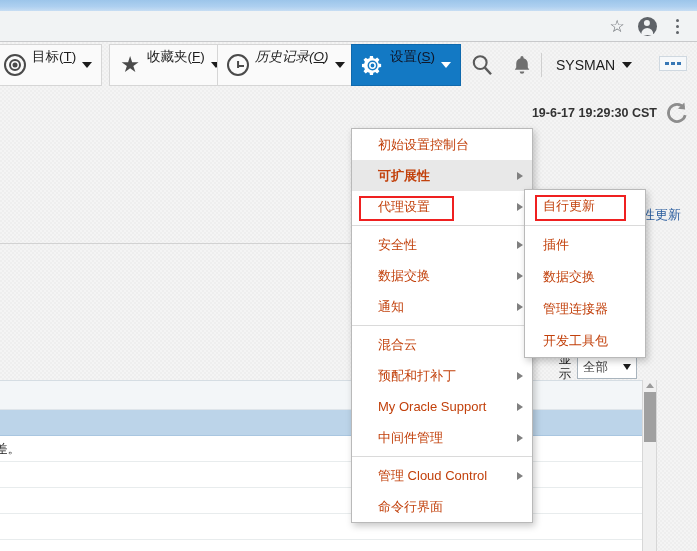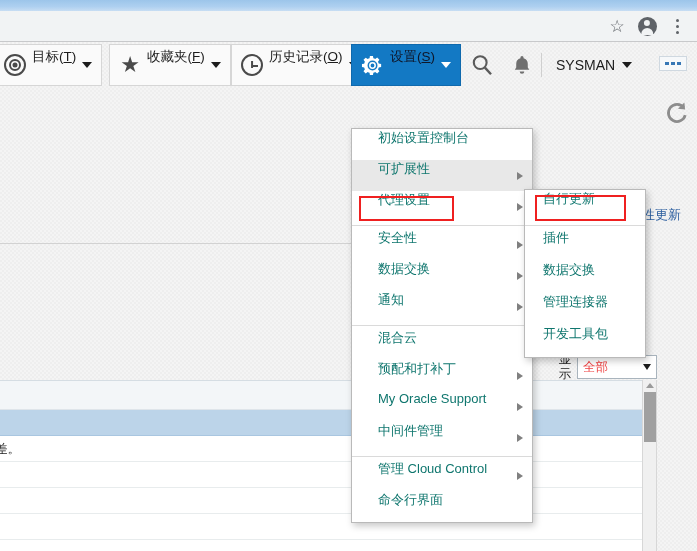--- a/index.html
+++ b/index.html
@@ -182,25 +182,25 @@
 
   .show-filter {
     position: absolute; left: 558px; top: 310px;
     display: flex; align-items: center; gap: 5px;
   }
   .show-label {
     font-size: 12.5px; color: #1c1c1c;
     width: 14px; line-height: 15px; text-align: center;
   }
   .show-select {
-    width: 80px; height: 24px;
+    width: 60px; height: 24px;
     background: #ffffff; border: 1px solid #a9b4bd;
     display: flex; align-items: center; justify-content: space-between;
     padding: 0 5px;
-    font-size: 12.5px; color: #ef4444;
+    font-size: 12.5px; color: #404040;
   }
   .sel-caret {
     width: 0; height: 0;
     border-left: 4.5px solid transparent;
     border-right: 4.5px solid transparent;
     border-top: 6px solid #1c1c1c;
   }
 
   
   .bg-table {
@@ -245,28 +245,28 @@
     background: #ffffff;
     border: 1px solid #b9b9b9;
     box-shadow: 2px 3px 7px rgba(0,0,0,0.22);
   }
   #settings-menu { left: 351px; top: 86px; width: 182px; }
   #ext-submenu   { left: 524px; top: 147px; width: 122px; }
 
   .menu-item {
     position: relative;
     height: 31px;
-    display: flex; align-items: flex-start;
+    display: flex; align-items: center;
     padding-left: 26px; padding-right: 14px;
-    font-size: 13px; color: #0f766e;
+    font-size: 13px; color: #c2410c;
     white-space: nowrap;
     cursor: default;
   }
   #ext-submenu .menu-item { padding-left: 18px; height: 32px; }
-  .menu-item.hl { background: #e8e8e8; }
+  .menu-item.hl { background: #e8e8e8; font-weight: bold; }
   .menu-item .arrow {
     position: absolute; right: 9px; top: 50%; transform: translateY(-50%);
     width: 0; height: 0;
     border-top: 4.5px solid transparent;
     border-bottom: 4.5px solid transparent;
     border-left: 6px solid #808080;
   }
   .menu-div { height: 1px; background: #dadada; margin: 3px 0; }
 
   .redbox {
@@ -295,20 +295,21 @@
       <span class="kebab">
           <i></i>
           <i></i>
           <i></i>
         </span>
     </div>
   </div>
 
   <div class="page-body">
 
+    <div class="ts-line">19-6-17 19:29:30 CST</div>
     <div class="ic-refresh">
       <svg viewBox="0 0 24 24" width="25" height="25" aria-hidden="true">
         <path d="M19 7.5 A8.2 8.2 0 1 0 20.4 14.6" fill="none" stroke="#8d8d8d" stroke-width="2.6"></path>
         <path d="M19.6 2.4 L20.2 9.2 L13.4 8.3 Z" fill="#8d8d8d"></path>
       </svg>
     </div>
 
     <div class="sep-rule"></div>
     <div class="bg-link">息性更新</div>
 
@@ -346,21 +347,21 @@
         <span class="lbl"><span>目标(</span><u>T</u><span>)</span></span>
         <span class="caret-down"></span>
       </div>
 
       <div class="em-menu-btn" style="left:109px;">
         <span class="ic-star">★</span>
         <span class="lbl"><span>收藏夹(</span><u>F</u><span>)</span></span>
         <span class="caret-down"></span>
       </div>
 
-      <div class="em-menu-btn" style="left:231px;">
+      <div class="em-menu-btn" style="left:217px;font-style:italic;">
         <span class="ic-clock"></span>
         <span class="lbl"><span>历史记录(</span><u>O</u><span>)</span></span>
         <span class="caret-down"></span>
       </div>
 
       <div class="em-menu-btn active" style="left:351px;">
         <span class="ic-gear">
           <svg viewBox="0 0 24 24" width="23" height="23" aria-hidden="true">
             <path fill="#ffffff" d="M12 8.4a3.6 3.6 0 1 0 0 7.2 3.6 3.6 0 0 0 0-7.2zm0 5.6a2 2 0 1 1 0-4 2 2 0 0 1 0 4z"></path>
             <path fill="#ffffff" d="M21 13.6v-3.2l-2.5-.4a6.9 6.9 0 0 0-.8-1.9l1.5-2.1-2.3-2.3-2.1 1.5a6.9 6.9 0 0 0-1.9-.8L12.5 2h-3.2l-.4 2.4a6.9 6.9 0 0 0-1.9.8L4.9 3.8 2.6 6.1 4.1 8.2a6.9 6.9 0 0 0-.8 1.9L1 10.4v3.2l2.3.4c.2.7.5 1.3.8 1.9L2.6 18l2.3 2.3 2.1-1.5c.6.4 1.2.6 1.9.8l.4 2.4h3.2l.4-2.4c.7-.2 1.3-.5 1.9-.8l2.1 1.5 2.3-2.3-1.5-2.1c.4-.6.6-1.2.8-1.9l2.5-.4zM12 17.2a5.2 5.2 0 1 1 0-10.4 5.2 5.2 0 0 1 0 10.4z"></path>

